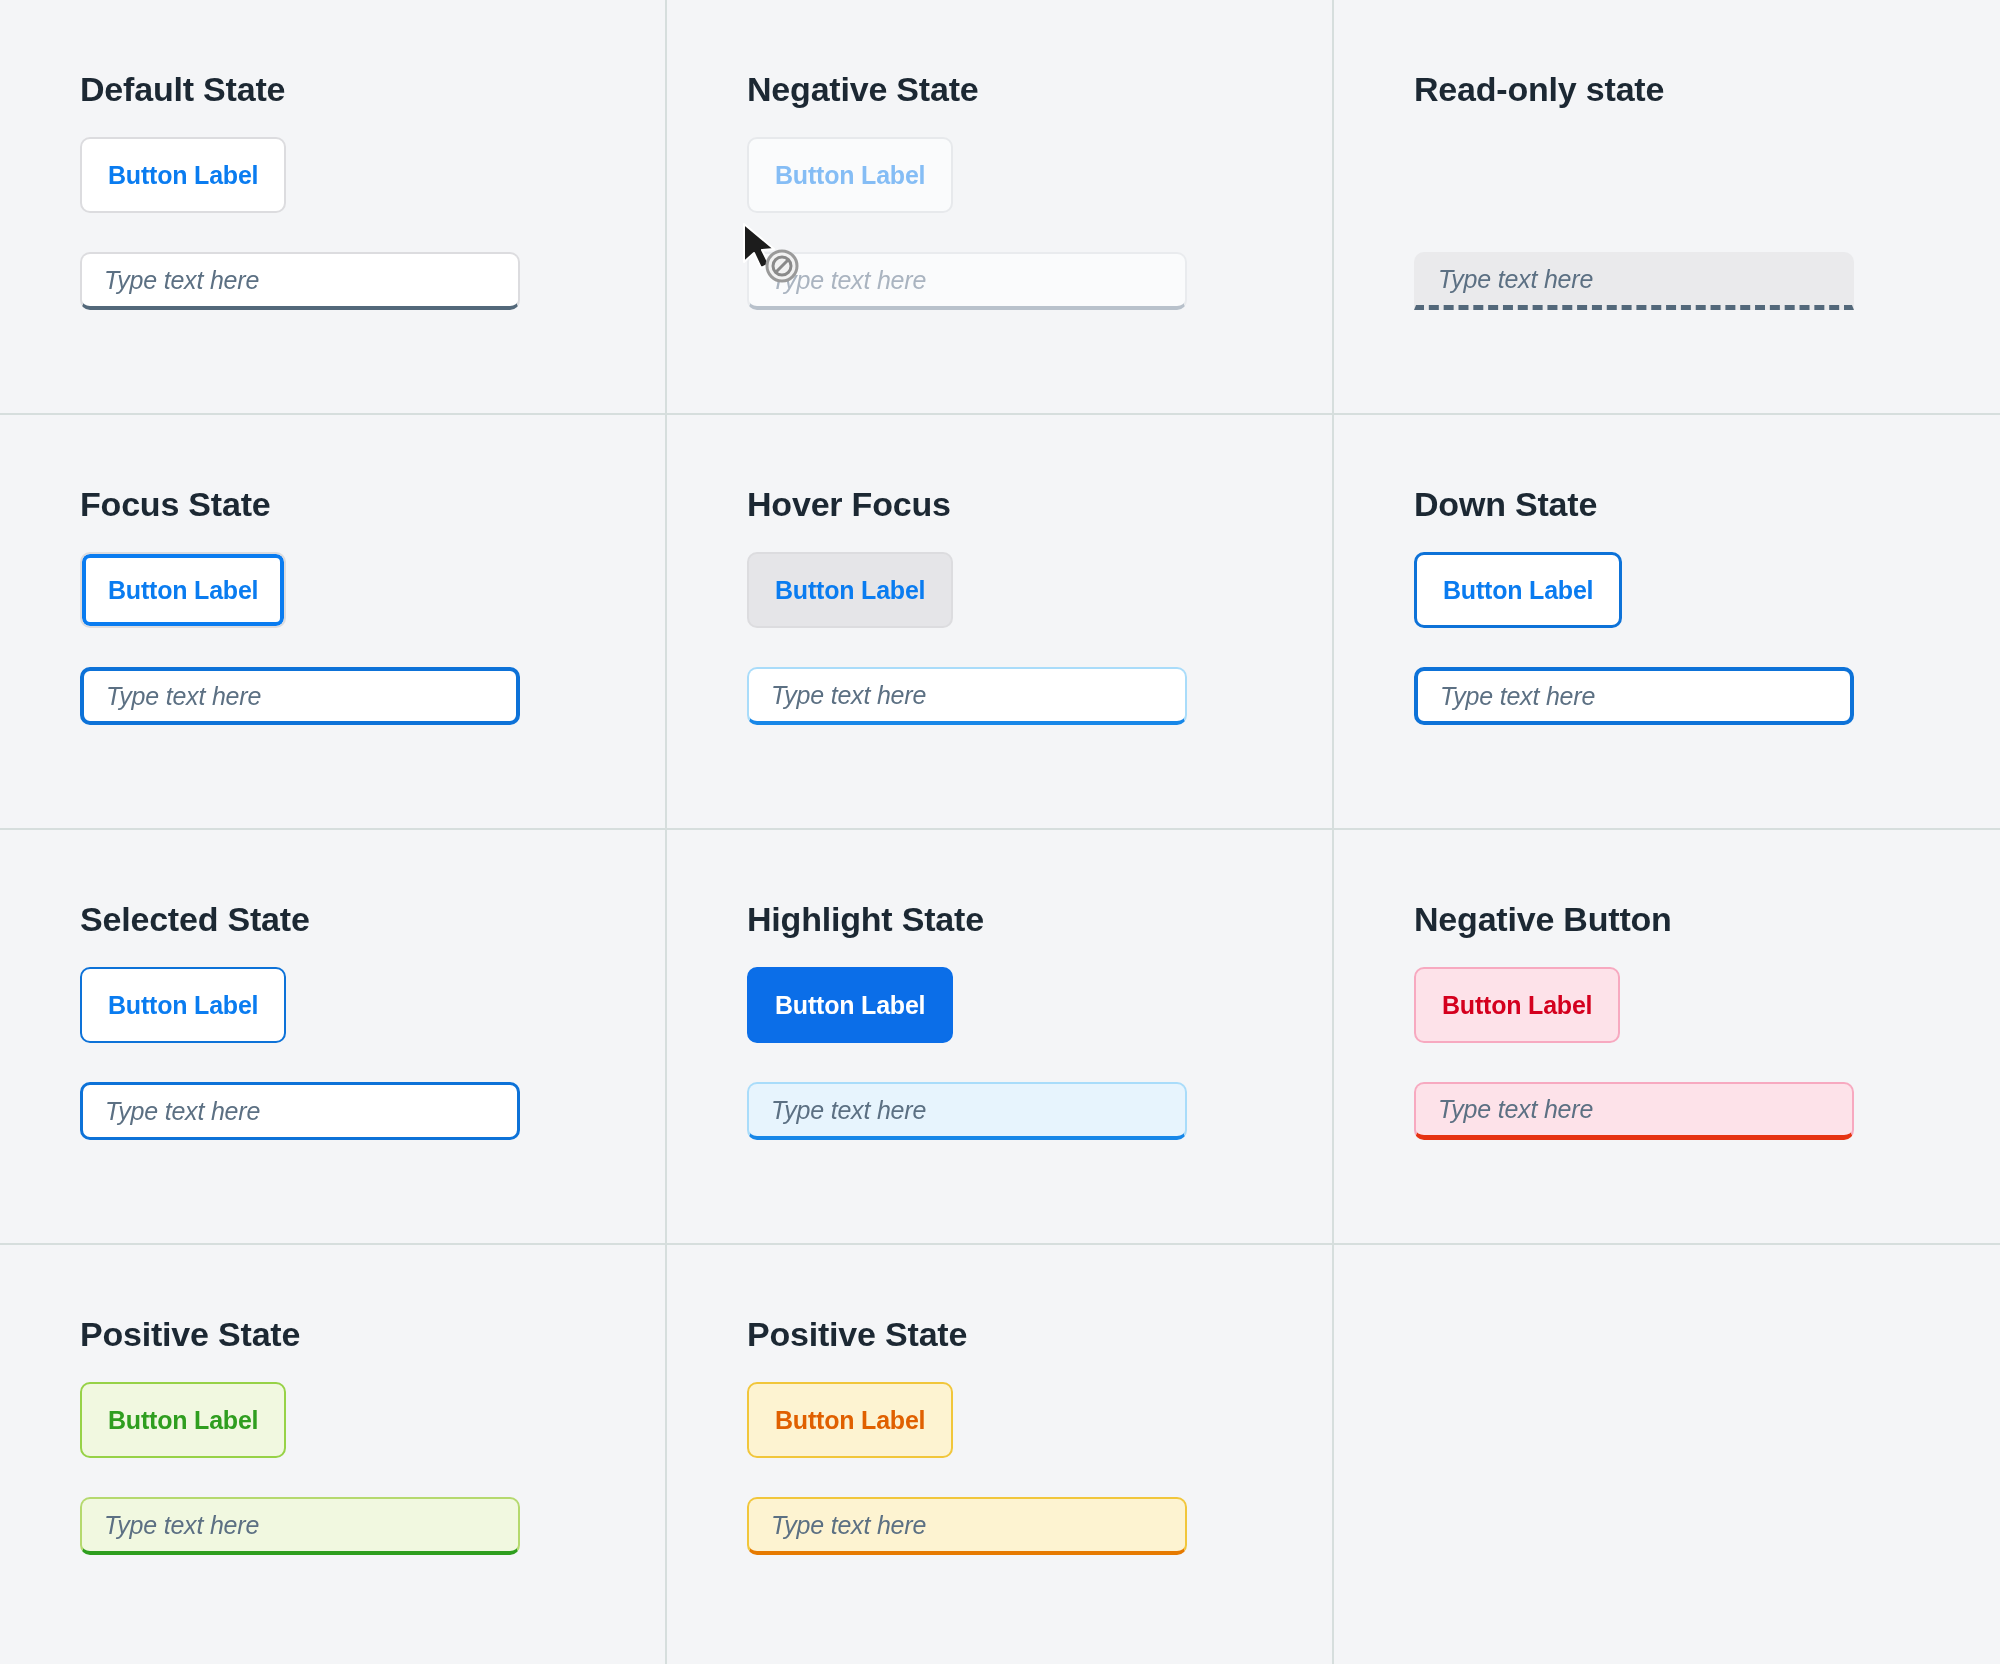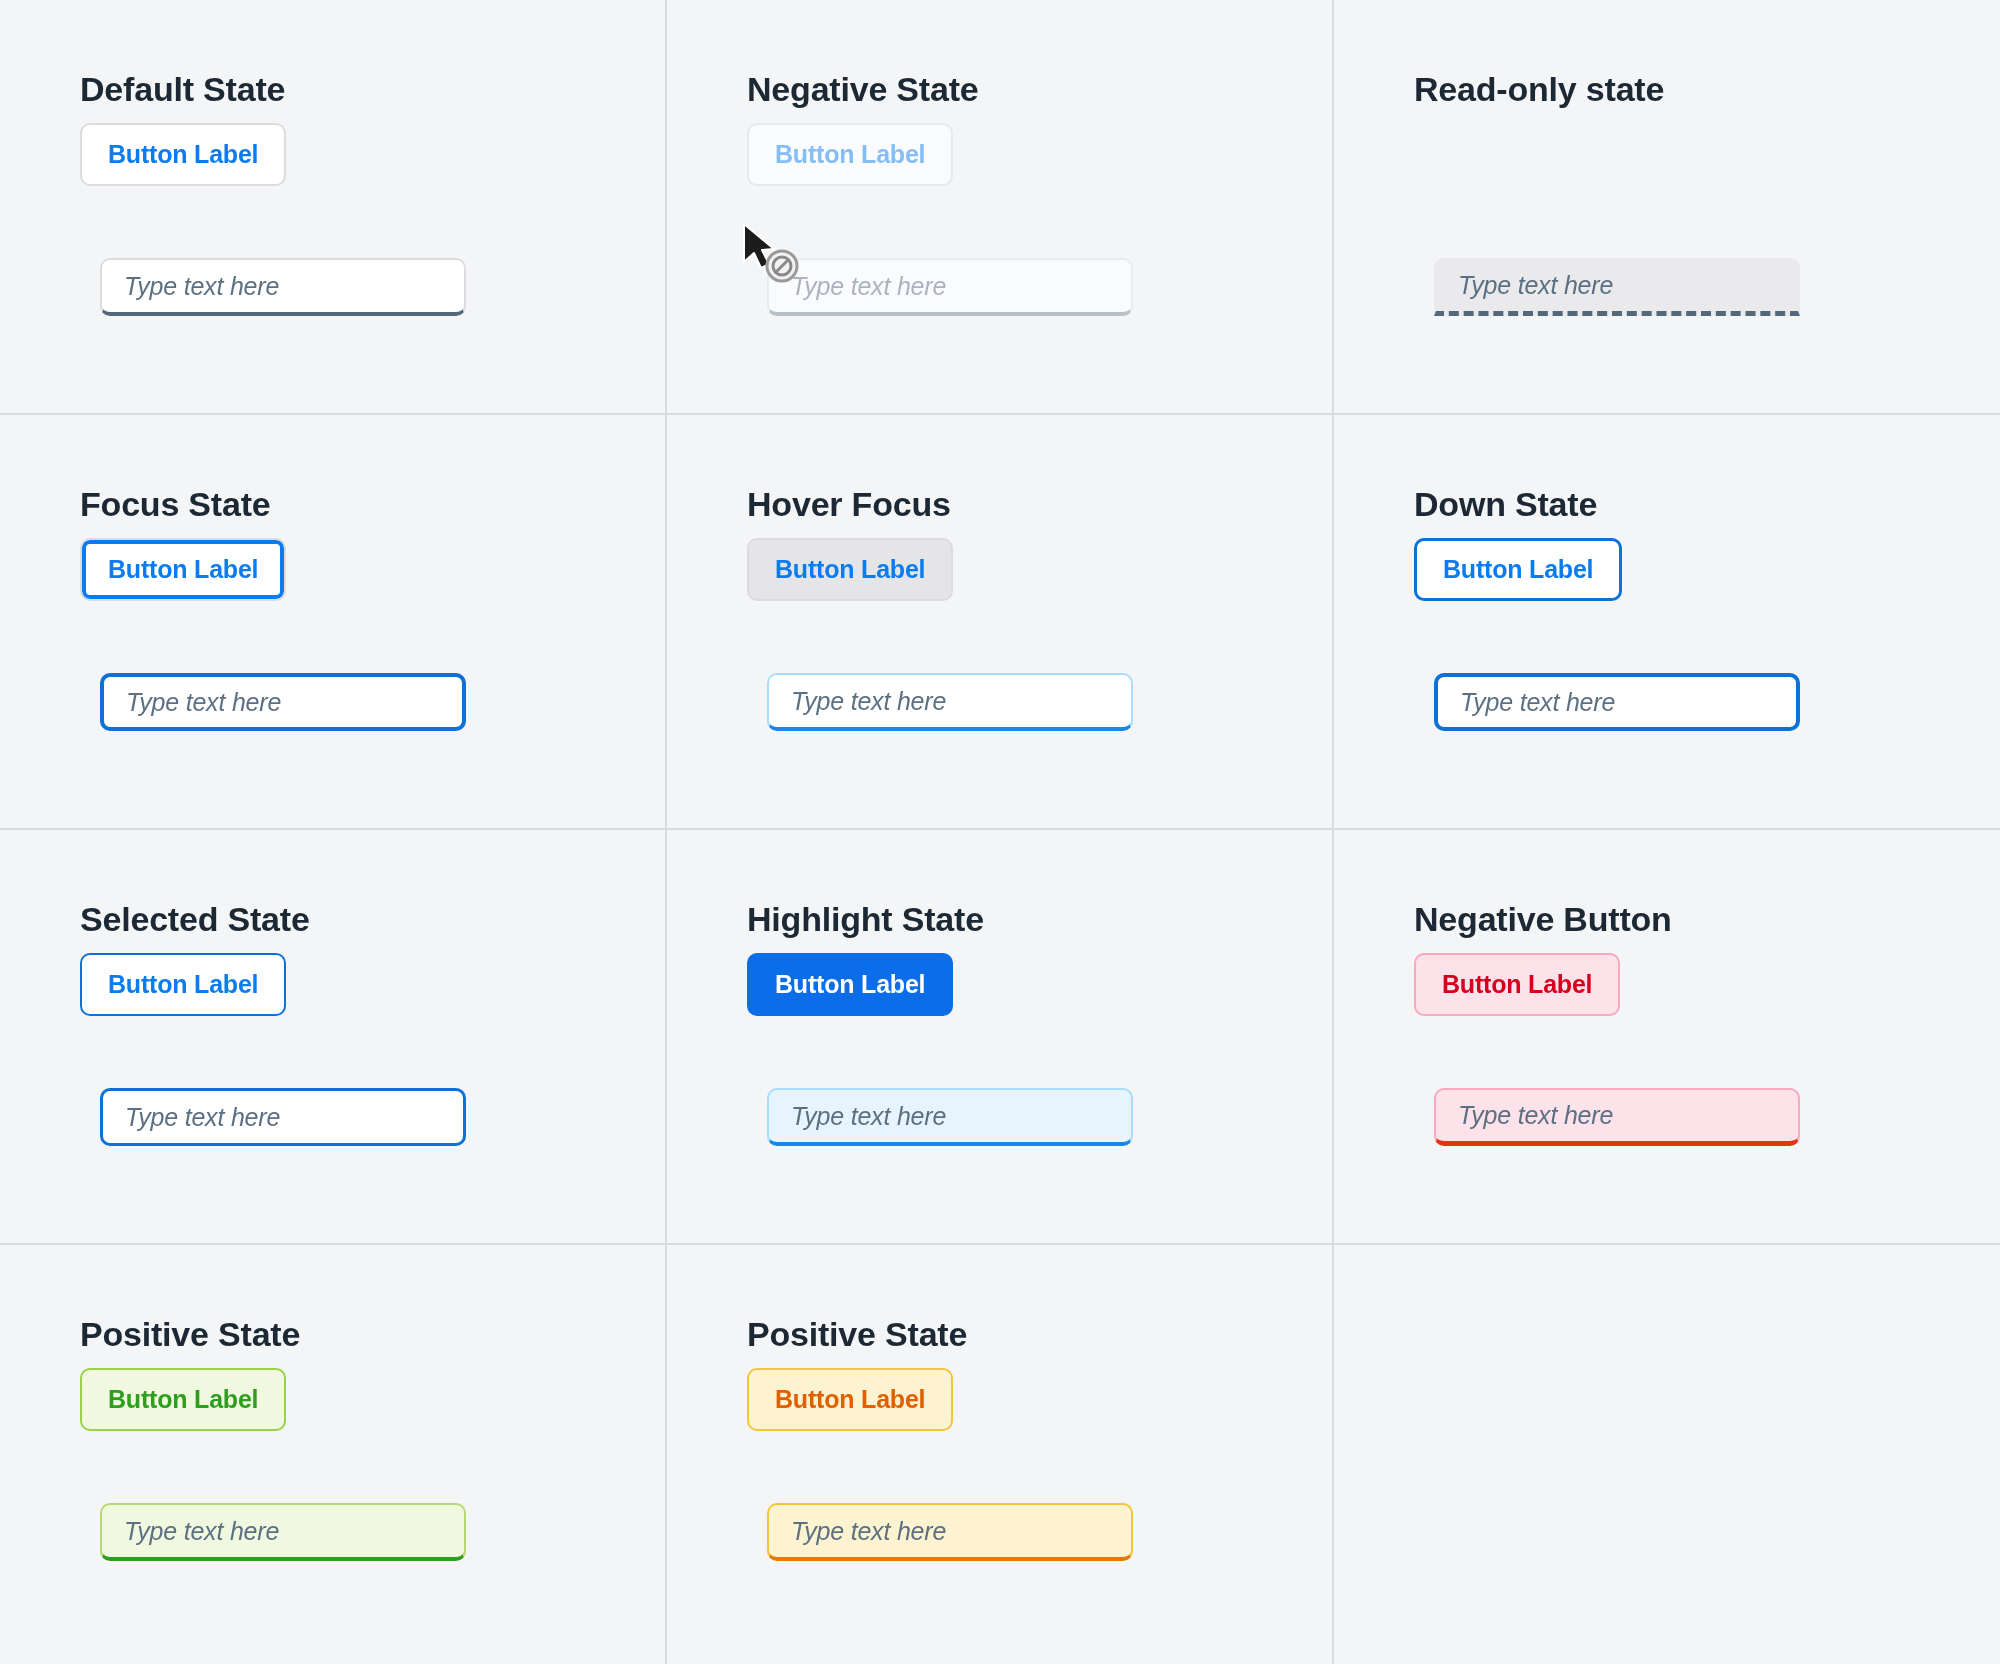--- a/index.html
+++ b/index.html
@@ -50,24 +50,24 @@
     letter-spacing: -0.2px;
     position: absolute;
     top: 70px;
     left: 0;
     white-space: nowrap;
   }
 
   
   .btn {
     position: absolute;
-    top: 123px;
-    left: 0;
-    box-sizing: border-box;
-    height: 63px;
+    top: 137px;
+    left: 0;
+    box-sizing: border-box;
+    height: 76px;
     min-width: 181px;
     display: flex;
     align-items: center;
     justify-content: center;
     border-radius: 10px;
     font-size: 25px;
     font-weight: bold;
     letter-spacing: -0.2px;
     padding: 14px 26px;
     background: #ffffff;
@@ -84,32 +84,31 @@
   .btn.down           { background:#ffffff; border:3px solid #0d72d8; color:#0a7cf0; }
   .btn.selected       { background:#ffffff; border:2px solid #0d72d8; color:#0a7cf0; }
   .btn.highlight      { background:#0b6ee8; border:2px solid #0b6ee8; color:#ffffff; }
   .btn.negative       { background:#fde2e9; border:2px solid #f7a9c0; color:#d4001e; }
   .btn.positive       { background:#f1f8e0; border:2px solid #97d247; color:#2f9e1f; }
   .btn.warning        { background:#fdf3d1; border:2px solid #f1c63b; color:#e06000; }
 
   
   .field {
     position: absolute;
-    top: 258px;
-    left: 0;
-    width: 366px;
+    top: 252px;
+    left: 0;
+    width: 440px;
     height: 58px;
     box-sizing: border-box;
     border-radius: 10px;
     display: flex;
     align-items: center;
     padding: 0 22px;
     background: #ffffff;
     border: 2px solid #dcdcdf;
-    margin-left: 20px;
   }
   .field .ph {
     font-size: 25px;
     font-style: italic;
     color: #5c7083;
     letter-spacing: -0.2px;
     white-space: nowrap;
   }
 
   .field.default   { background:#ffffff; border:2px solid #dcdcdf; border-bottom:4px solid #53687a; }

